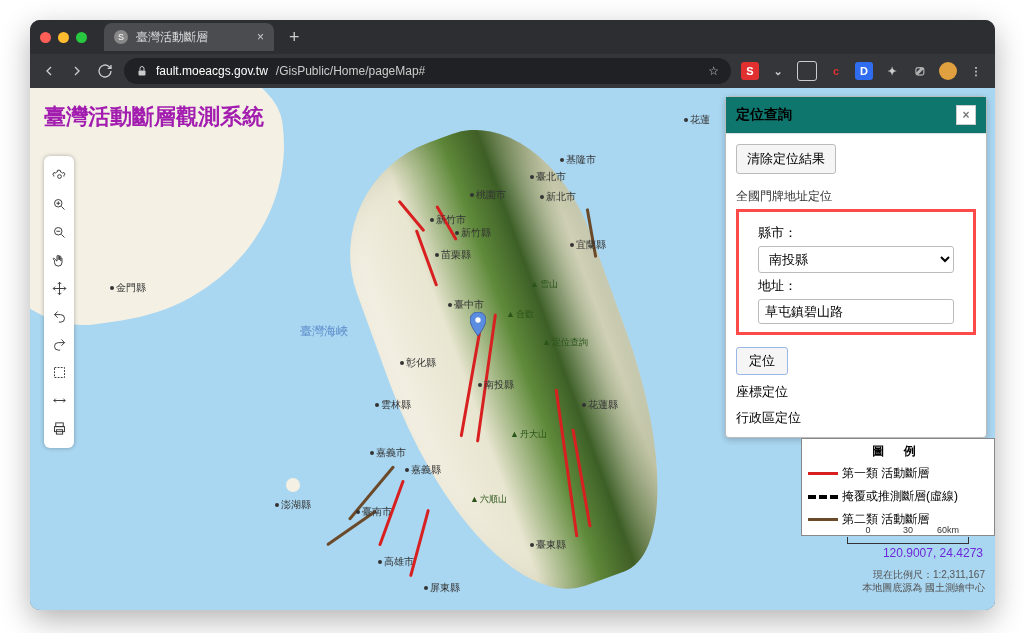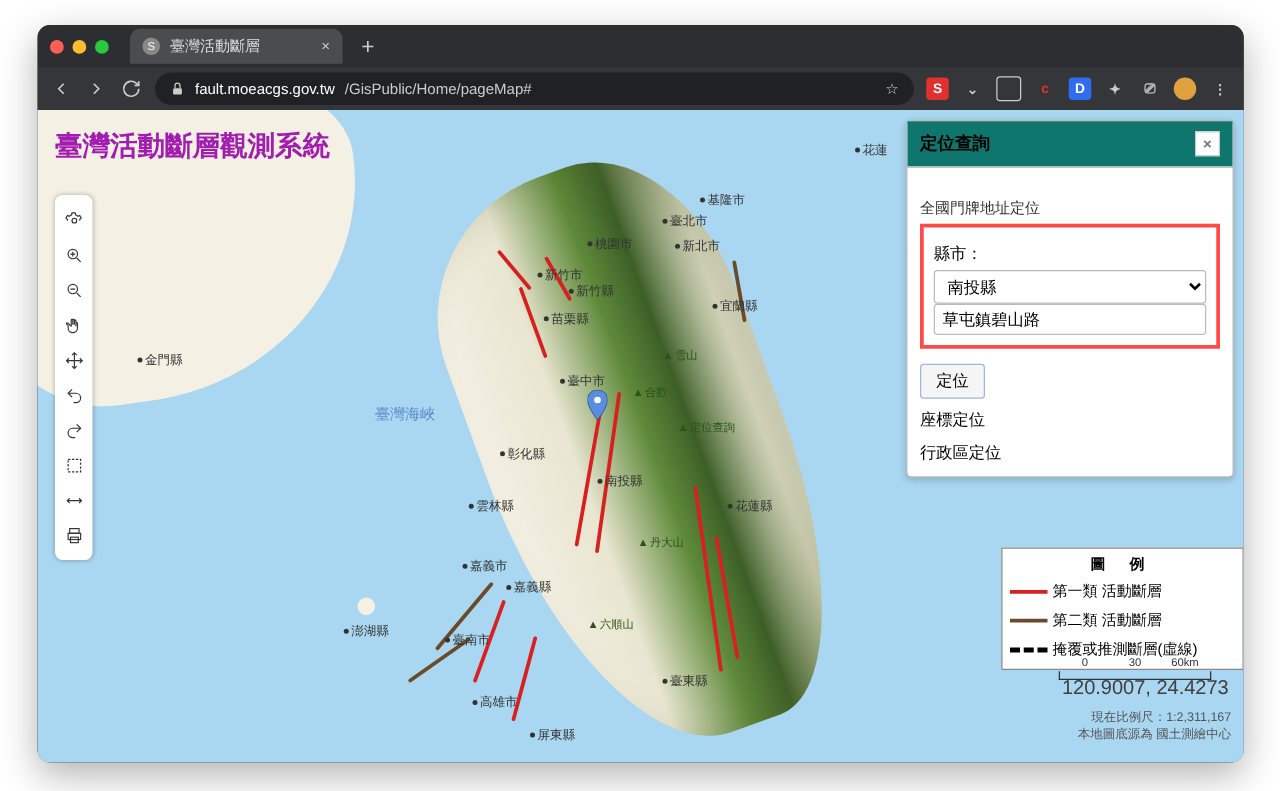--- a/index.html
+++ b/index.html
@@ -68,38 +68,38 @@
 .toolbar{position:absolute;left:14px;top:68px;width:30px;background:#fff;border-radius:6px;box-shadow:0 0 4px rgba(0,0,0,.3);padding:6px 0}
 .tool{width:30px;height:28px;display:flex;align-items:center;justify-content:center;cursor:pointer}
 .tool svg{width:15px;height:15px;stroke:#333;stroke-width:1.5;fill:none}
 
 .panel{position:absolute;right:8px;top:8px;width:260px;background:#fff;border:1px solid #bbb;border-radius:4px;box-shadow:0 2px 6px rgba(0,0,0,.2)}
 .panel-h{background:#0f766e;padding:8px 10px;font-weight:bold;font-size:14px;display:flex;align-items:center;border-bottom:1px solid #ddd}
 .panel-x{margin-left:auto;background:#fff;border:1px solid #ccc;width:18px;height:18px;display:flex;align-items:center;justify-content:center;cursor:pointer;color:#777;font-size:12px}
 .panel-b{padding:10px}
 .clear-btn{border:1px solid #bbb;background:#f5f5f5;padding:5px 10px;font-size:13px;border-radius:3px;cursor:pointer}
 .section-lbl{font-size:12px;margin-top:14px;color:#333}
-.highlight-box{border:3px solid #ff4a4a;padding:8px 8px;margin-top:4px}
+.highlight-box{border:3px solid #ff4a4a;padding:8px 19px;margin-top:4px}
 .field-lbl{font-size:13px;margin:4px 0 4px}
 .sel,.inp{width:100%;box-sizing:border-box;border:1px solid #bbb;padding:4px 6px;font-size:13px;border-radius:3px;background:#fff}
 .locate-btn{border:1.5px solid #9ab7e8;background:#f5f5f5;padding:4px 12px;font-size:13px;border-radius:3px;cursor:pointer;margin-top:12px;display:inline-block}
 .link{font-size:13px;margin-top:8px;cursor:pointer}
 
 .legend{position:absolute;right:0;top:350px;width:180px;background:#fff;border:1px solid #888;font-size:12px;padding:4px 6px}
 .legend-title{text-align:center;font-weight:bold;letter-spacing:8px;padding-bottom:2px}
 .legend-row{display:flex;align-items:center;gap:4px;padding:3px 0}
 .lline{width:30px;height:0}
 .solid-red{border-top:3px solid #d82020}
 .solid-brown{border-top:3px solid #6b4a2a}
 .dashed-blk{border-top:4px dashed #000}
 
 .scalebar{position:absolute;right:26px;bottom:66px;font-size:10px;color:#333;text-align:right}
 .scale-line{width:120px;height:6px;border:1px solid #333;border-top:none;display:flex}
 .scale-line span{flex:1;text-align:center;font-size:9px;position:relative;top:-12px}
-.coords{position:absolute;right:12px;bottom:50px;font-size:16px;color:#404040}
+.coords{position:absolute;right:12px;bottom:50px;font-size:12px;color:#6d28d9}
 .attrib{position:absolute;right:10px;bottom:16px;font-size:10px;color:#555;text-align:right;line-height:1.3}
 
 .watermark{position:absolute;left:14px;bottom:14px;display:flex;align-items:center;gap:6px;font-weight:bold;color:#d02040;font-size:18px}
 .watermark .doll{width:28px;height:28px;background:#d02040;border-radius:50%;position:relative}
 .watermark .doll::before{content:"";position:absolute;top:4px;left:7px;width:14px;height:14px;background:#ffe0d0;border-radius:50%}
 </style>
 </head>
 <body>
 
 <div class="window">
@@ -283,47 +283,49 @@
           </svg>
         </div>
     </div>
 
     <div class="panel">
       <div class="panel-h">
         <span>定位查詢</span>
         <div class="panel-x">×</div>
       </div>
       <div class="panel-b">
+        <button class="clear-btn">清除定位結果</button>
         <div class="section-lbl">全國門牌地址定位</div>
         <div class="highlight-box">
           <div class="field-lbl">縣市：</div>
           <select class="sel">
             <option>南投縣</option>
           </select>
+          <div class="field-lbl">地址：</div>
           <input class="inp" value="草屯鎮碧山路" style="">
         </div>
         <button class="locate-btn">定位</button>
         <div class="link">座標定位</div>
         <div class="link">行政區定位</div>
       </div>
     </div>
 
     <div class="legend">
       <div class="legend-title">圖 例</div>
       <div class="legend-row">
           <div class="lline solid-red"></div>
           <span>第一類 活動斷層</span>
         </div>
       <div class="legend-row">
+          <div class="lline dashed-blk"></div>
+          <span>掩覆或推測斷層(虛線)</span>
+        </div>
+      <div class="legend-row">
           <div class="lline solid-brown"></div>
           <span>第二類 活動斷層</span>
-        </div>
-      <div class="legend-row">
-          <div class="lline dashed-blk"></div>
-          <span>掩覆或推測斷層(虛線)</span>
         </div>
     </div>
 
     <div class="scalebar">
       <div class="scale-line">
         <span>0</span>
         <span>30</span>
         <span>60km</span>
       </div>
     </div>

